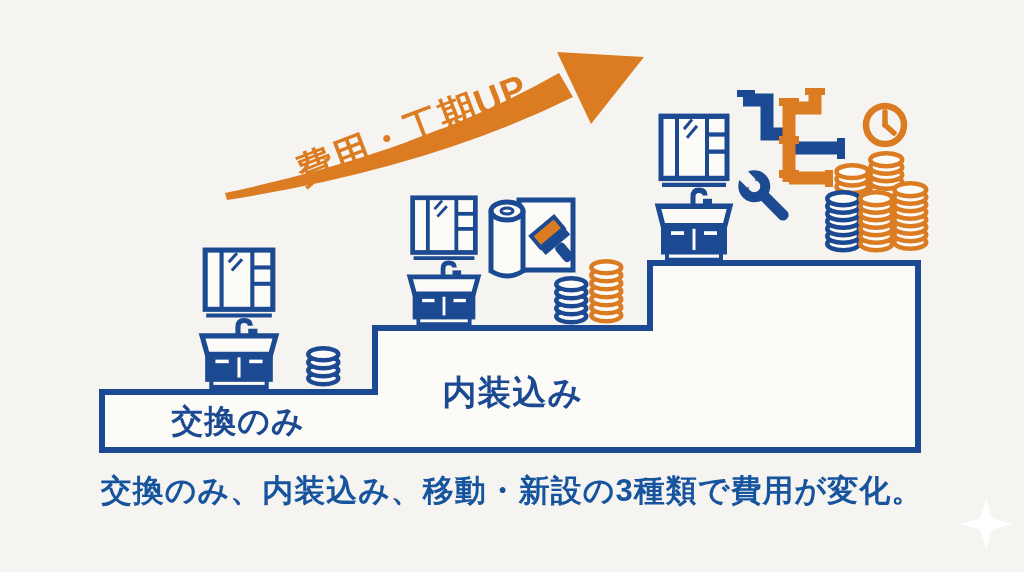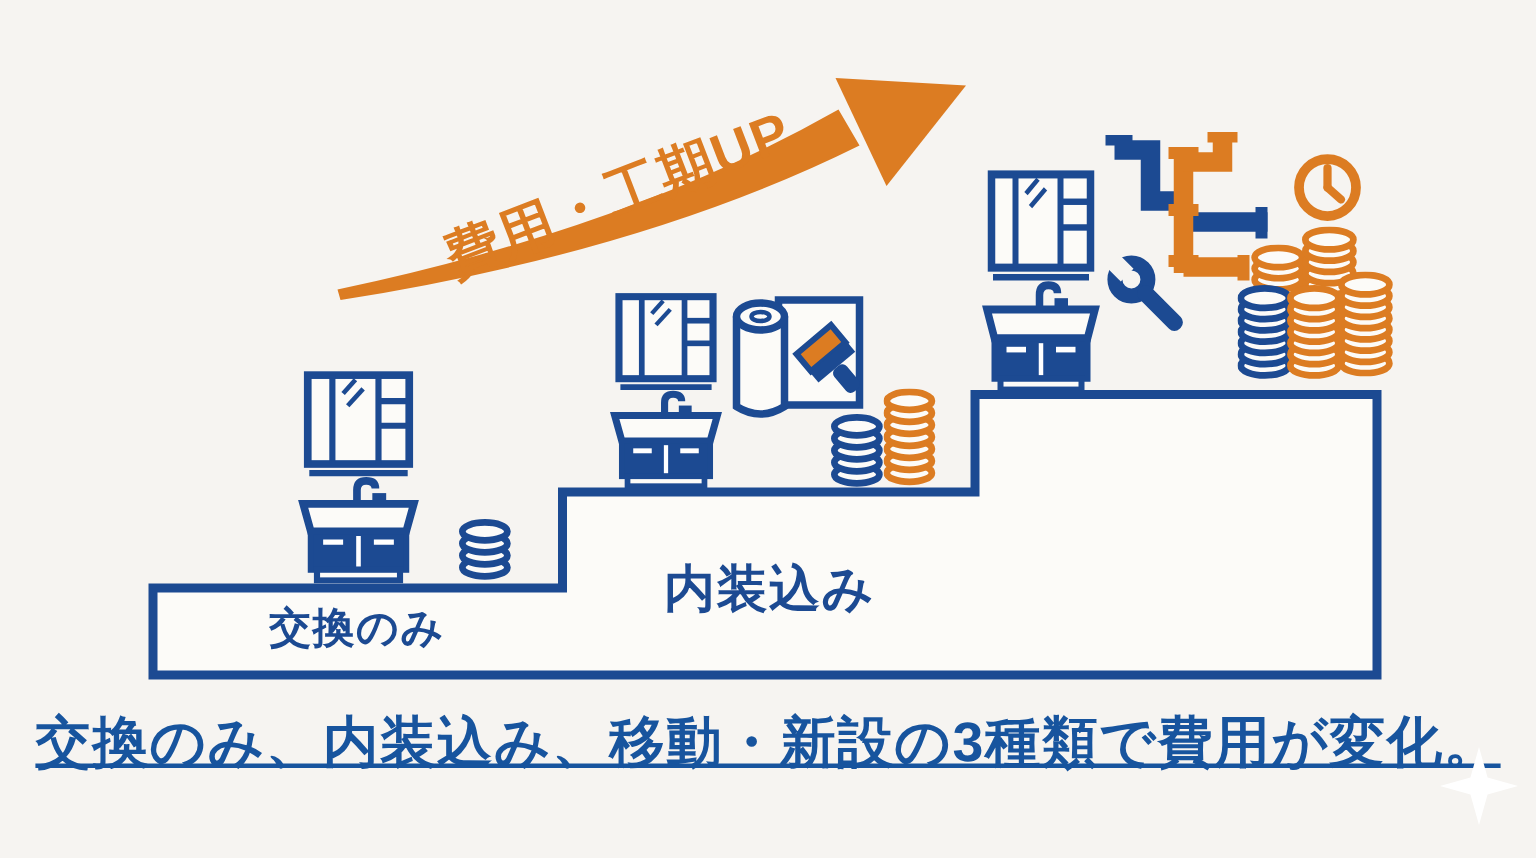--- a/index.html
+++ b/index.html
@@ -6,28 +6,28 @@
   body{font-family:"Liberation Sans","DejaVu Sans",sans-serif;}
   .canvas{position:relative;width:1024px;height:572px;background:var(--background,#f6f4f1);overflow:hidden;}
   .abs{position:absolute;}
   .sB{stroke:var(--blue,#1c4a92);}
   .sO{stroke:var(--orange,#dc7c22);}
   .fB{fill:var(--blue,#1c4a92);}
   .fO{fill:var(--orange,#dc7c22);}
   .fW{fill:var(--surface,#fcfbf8);}
   .fN{fill:none;}
   .step-label{position:absolute;color:var(--blue,#1c4a92);font-weight:800;text-align:center;white-space:nowrap;letter-spacing:1px;}
-  .label-1{left:138px;top:400px;width:200px;font-size:28px;}
+  .label-1{left:138px;top:400px;width:200px;font-size:32px;}
   .label-2{left:418px;top:336px;width:190px;font-size:34px;margin-top:34px;}
   .label-3{left:686px;top:271px;width:200px;font-size:31px;}
   .arrow-label{position:absolute;left:278px;top:98px;width:268px;height:64px;line-height:64px;
     color:var(--orange,#dc7c22);font-weight:800;font-size:37px;text-align:center;white-space:nowrap;
     transform:rotate(-21deg);letter-spacing:1px;}
   .caption{position:absolute;left:0;top:470px;width:1024px;text-align:center;
-    color:var(--text-blue,#17549e);font-weight:800;font-size:37px;letter-spacing:1px;white-space:nowrap;text-decoration:underline;}
+    color:var(--text-blue,#17549e);font-weight:800;font-size:31px;letter-spacing:1px;white-space:nowrap;}
   .sparkle{position:absolute;left:960px;top:498px;width:52px;height:52px;background:#ffffff;
     clip-path:polygon(50% 0%,61% 39%,100% 50%,61% 61%,50% 100%,39% 61%,0% 50%,39% 39%);}
 </style>
 </head>
 <body>
 
 <div class="canvas">
 
   <svg class="abs" style="left:0;top:0" width="1024" height="572" viewBox="0 0 1024 572">
     <path d="M102,450 L102,392 L375,392 L375,328 L650,328 L650,263 L918,263 L918,450 Z" class="fW sB" stroke-width="6" stroke-linejoin="miter"></path>

